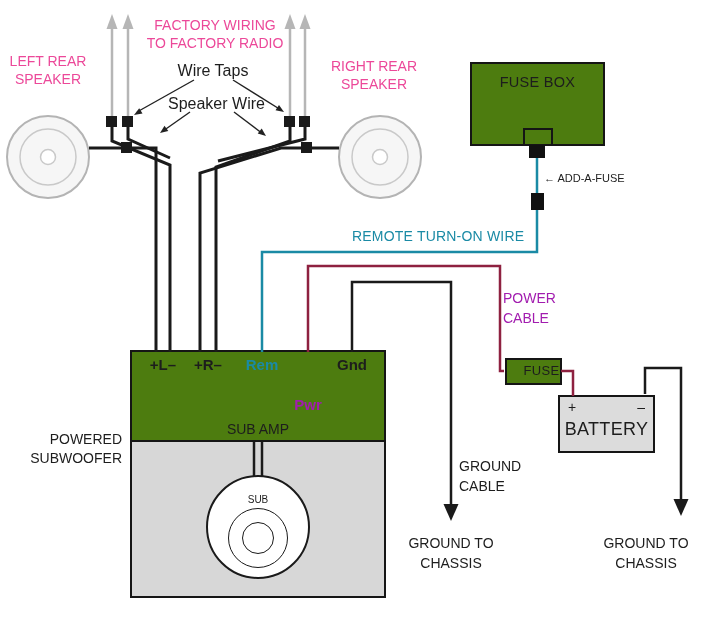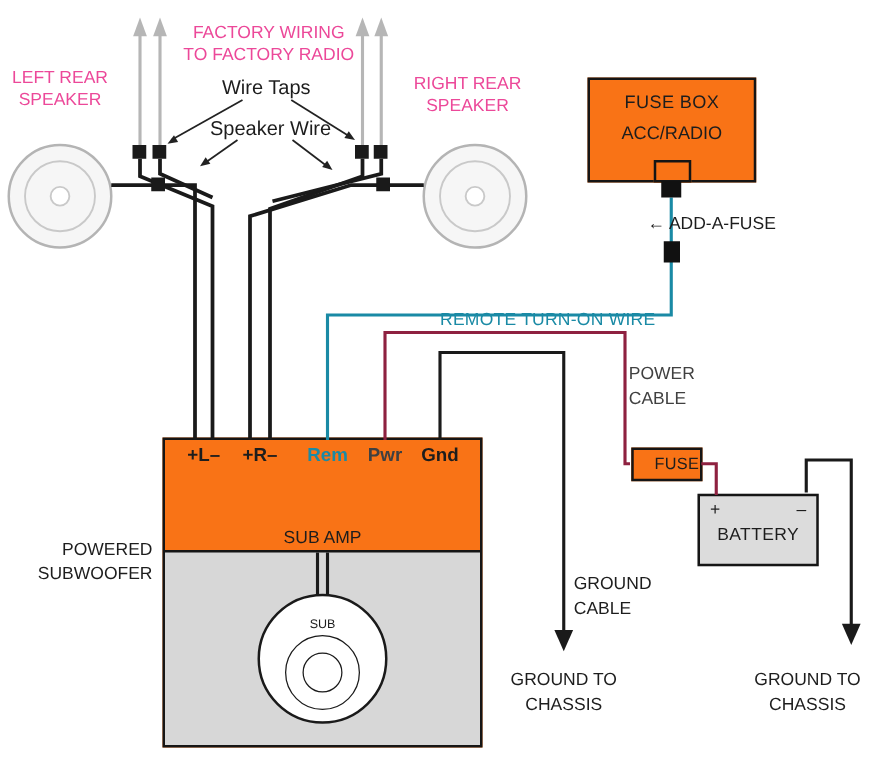--- a/index.html
+++ b/index.html
@@ -4,50 +4,49 @@
 <style>
   html,body{margin:0;padding:0;background:#fff;}
   #stage{position:relative;width:704px;height:618px;background:#fff;overflow:hidden;
          font-family:"Liberation Sans",sans-serif;color:#1d1d1d;}
   .lbl{position:absolute;font-size:14px;line-height:18px;white-space:nowrap;}
   .multi{white-space:normal;}
   .center{text-align:center;}
   .right{text-align:right;}
   .gray{color:#ec4899;}
   .teal{color:#1a8aa5;}
-  .maroon{color:#404040;}
+  .maroon{color:#a21caf;}
   .small{font-size:16px;}
-  .box{position:absolute;background:#f97316;border:2px solid #151515;box-sizing:border-box;}
+  .box{position:absolute;background:#4d7c0f;border:2px solid #151515;box-sizing:border-box;}
   .circle{position:absolute;border:2px solid #1a1a1a;border-radius:50%;background:#fff;box-sizing:border-box;}
   .terminal{position:absolute;top:356px;font-size:15px;font-weight:600;text-align:center;}
   svg{position:absolute;left:0;top:0;pointer-events:none;}
 </style>
 </head>
 <body>
 
 <div id="stage">
 
   <div class="box" style="left:130px;top:350px;width:256px;height:248px;">
     <div style="position:absolute;left:0;right:0;top:88px;bottom:0;background:#d7d7d7;border-top:2px solid #151515;"></div>
   </div>
 
   <div class="box" style="left:470px;top:62px;width:135px;height:84px;border-width:2.5px;text-align:center;">
     <div style="margin-top:10px;font-size:14.5px;letter-spacing:.3px;">FUSE BOX</div>
-    <div style="margin-top:9px;font-size:14.5px;">ACC/RADIO</div>
   </div>
   <div class="box" style="left:523px;top:128px;width:30px;height:18px;"></div>
 
   <div class="box" style="left:505px;top:358px;width:57px;height:27px;text-align:center;padding-left:16px;">
     <div style="font-size:13px;line-height:22px;letter-spacing:.3px;">FUSE</div>
   </div>
 
   <div class="box" style="left:558px;top:395px;width:97px;height:58px;background:#dcdcdc;">
     <span style="position:absolute;left:8px;top:2px;font-size:14px;">+</span>
     <span style="position:absolute;right:8px;top:2px;font-size:14px;">–</span>
-    <div style="text-align:center;margin-top:22px;font-size:14px;letter-spacing:.3px;">BATTERY</div>
+    <div style="text-align:center;margin-top:22px;font-size:18px;letter-spacing:.3px;">BATTERY</div>
   </div>
 
   <svg width="704" height="618" viewBox="0 0 704 618">
 
     <g>
       <circle cx="48" cy="157" r="41" fill="#f6f6f6" stroke="#b4b4b4" stroke-width="2"></circle>
       <circle cx="48" cy="157" r="28" fill="none" stroke="#c9c9c9" stroke-width="1.5"></circle>
       <circle cx="48" cy="157" r="7.5" fill="#fff" stroke="#c9c9c9" stroke-width="1.5"></circle>
     </g>
     <g>
@@ -135,33 +134,33 @@
 
   <div class="lbl gray center multi" style="left:0px;top:52px;width:96px;">
     <div>LEFT REAR</div>
     <div>SPEAKER</div>
   </div>
   <div class="lbl gray center multi" style="left:326px;top:57px;width:96px;">
     <div>RIGHT REAR</div>
     <div>SPEAKER</div>
   </div>
 
-  <div class="lbl" style="left:518px;top:169px;font-size:14px;text-align:right;">← ADD-A-FUSE</div>
+  <div class="lbl" style="left:544px;top:169px;font-size:11px;text-align:right;">← ADD-A-FUSE</div>
 
-  <div class="lbl teal" style="left:352px;top:227px;letter-spacing:.2px;margin-top:19px;">REMOTE TURN-ON WIRE</div>
+  <div class="lbl teal" style="left:352px;top:227px;letter-spacing:.2px;">REMOTE TURN-ON WIRE</div>
 
   <div class="lbl maroon multi" style="left:503px;top:288px;line-height:20px;">
     <div>POWER</div>
     <div>CABLE</div>
   </div>
 
   <div class="terminal" style="left:140px;width:46px;">+L–</div>
   <div class="terminal" style="left:185px;width:46px;">+R–</div>
   <div class="terminal teal" style="left:240px;width:44px;">Rem</div>
-  <div class="terminal maroon" style="left:286px;width:44px;">Pwr</div>
+  <div class="terminal maroon" style="left:286px;width:44px;margin-top:40px;">Pwr</div>
   <div class="terminal" style="left:330px;width:44px;">Gnd</div>
 
 
   <div class="lbl center" style="left:208px;top:420px;width:100px;">SUB AMP</div>
 
   <div class="lbl right multi" style="left:22px;top:430px;width:100px;line-height:19px;">
     <div>POWERED</div>
     <div>SUBWOOFER</div>
   </div>
 

